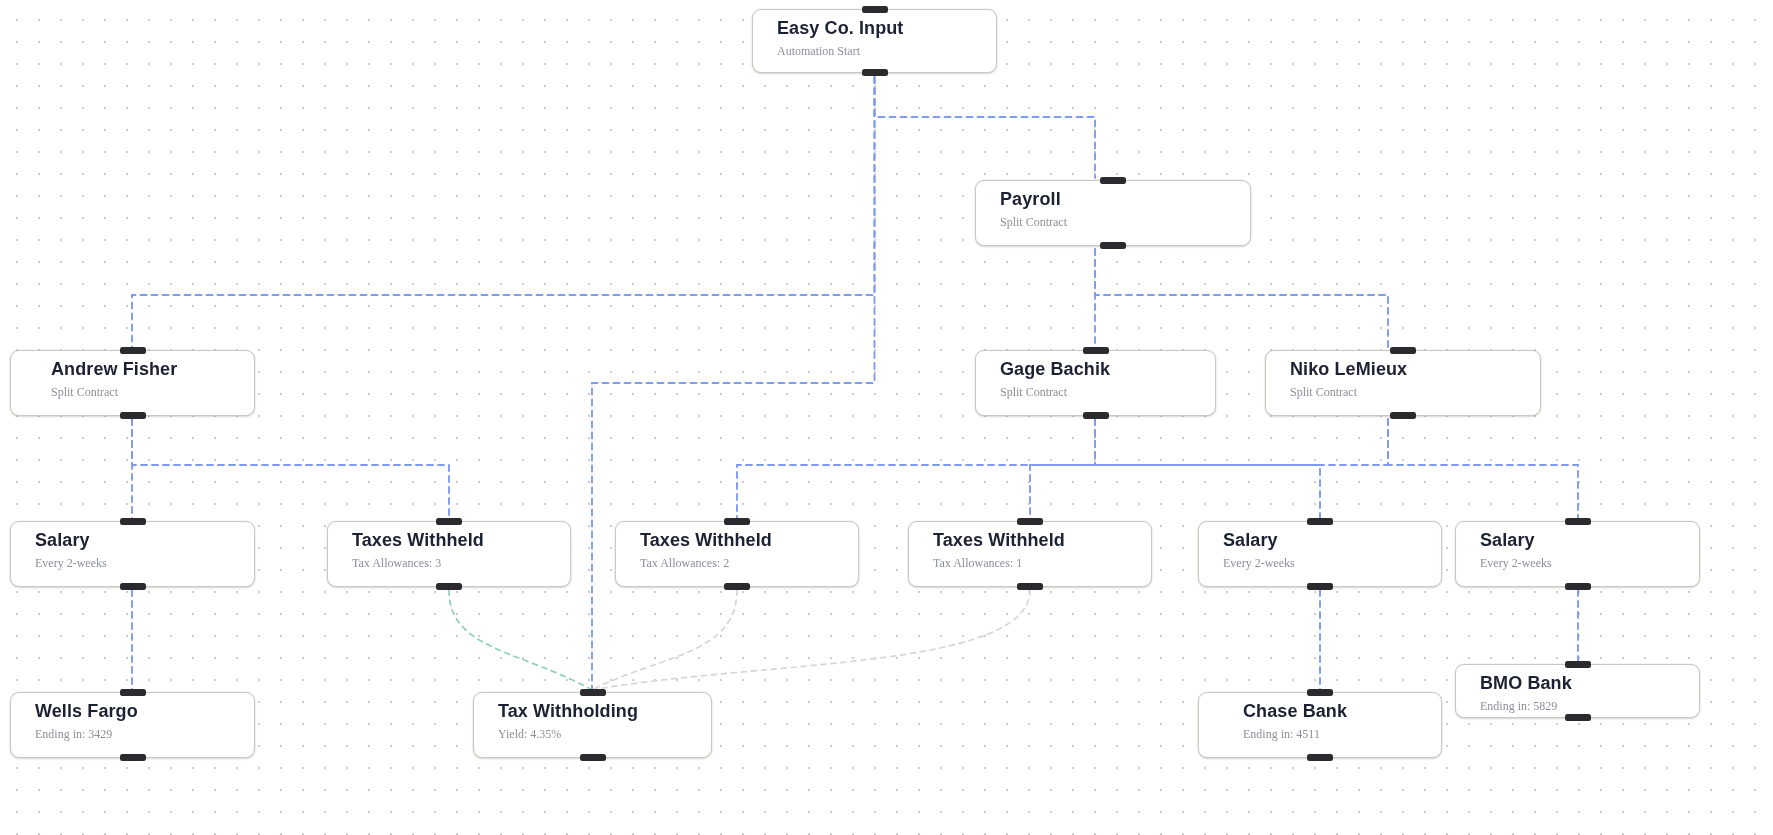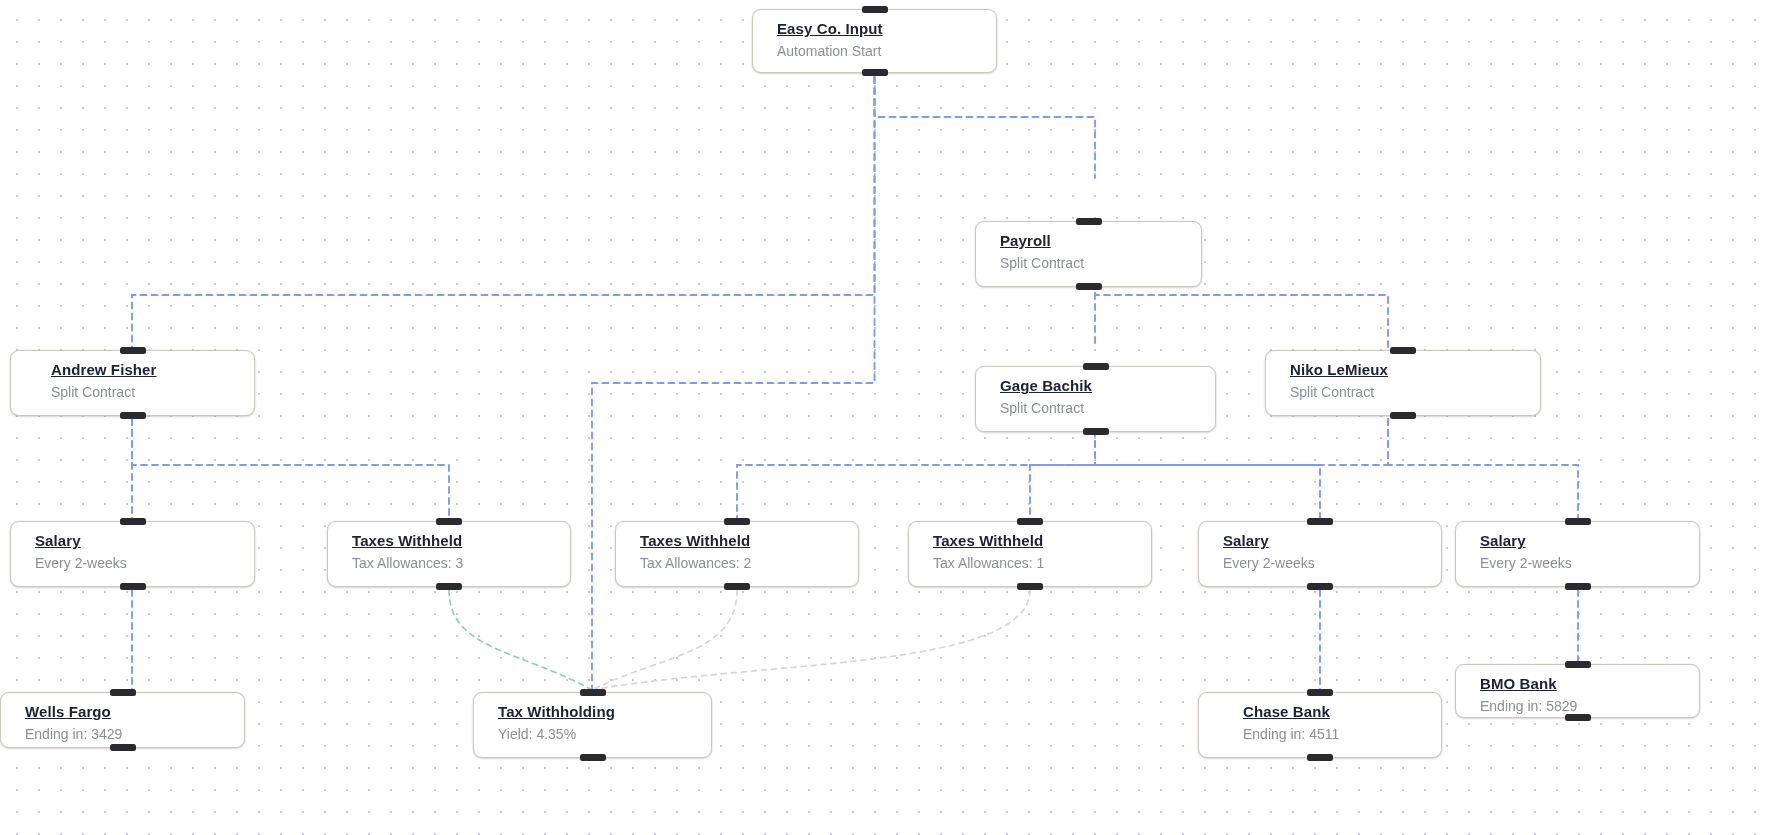--- a/index.html
+++ b/index.html
@@ -21,35 +21,35 @@
   .node{
     position:absolute;
     box-sizing:border-box;
     background:#ffffff;
     border:1.6px solid #cdc7c1;
     border-radius:9px;
     box-shadow:0 1px 2px rgba(90,80,70,.22), 0 0 0 .5px rgba(160,150,140,.12);
     padding:9px 0 0 24px;
   }
   .node .title{
-    font-size:15px;
+    font-size:18px;
     font-weight:700;
     color:#1c2233;
     letter-spacing:.1px;
     line-height:19px;
     white-space:nowrap;
-    text-decoration:underline;
   }
   .node .sub{
-    font-size:14px;
+    font-size:12px;
     font-weight:400;
     color:#8b8f98;
     line-height:19px;
     margin-top:4px;
     white-space:nowrap;
+    font-family:Liberation Serif, serif;
   }
   .handle{
     position:absolute;
     width:26px;height:7px;
     background:#2b2b2f;
     border-radius:2.5px;
     left:50%;
     transform:translateX(-50%);
   }
   .handle.top{top:-4px;}
@@ -82,33 +82,33 @@
       <path d="M 1320 590 L 1320 690" fill="none" stroke="#7f9bf0" stroke-width="1.9" stroke-dasharray="6 5" stroke-linecap="round"></path>
       <path d="M 1578 590 L 1578 690" fill="none" stroke="#7f9bf0" stroke-width="1.9" stroke-dasharray="6 5" stroke-linecap="round"></path>
     </svg>
   <div id="node-layer">
       <div class="node" style="left: 752px; top: 9px; width: 245px; height: 64px;">
         <div class="handle top"></div>
         <div class="handle bottom"></div>
         <div class="title">Easy Co. Input</div>
         <div class="sub">Automation Start</div>
       </div>
-      <div class="node" style="left: 975px; top: 180px; width: 227px; height: 66px; margin-top: 41px;">
+      <div class="node" style="left: 975px; top: 180px; width: 276px; height: 66px;">
         <div class="handle top"></div>
         <div class="handle bottom"></div>
         <div class="title">Payroll</div>
         <div class="sub">Split Contract</div>
       </div>
       <div class="node" style="left: 10px; top: 350px; width: 245px; height: 66px; padding-left: 40px;">
         <div class="handle top"></div>
         <div class="handle bottom"></div>
         <div class="title">Andrew Fisher</div>
         <div class="sub">Split Contract</div>
       </div>
-      <div class="node" style="left: 975px; top: 350px; width: 241px; height: 66px; margin-top: 16px;">
+      <div class="node" style="left: 975px; top: 350px; width: 241px; height: 66px;">
         <div class="handle top"></div>
         <div class="handle bottom"></div>
         <div class="title">Gage Bachik</div>
         <div class="sub">Split Contract</div>
       </div>
       <div class="node" style="left: 1265px; top: 350px; width: 276px; height: 66px;">
         <div class="handle top"></div>
         <div class="handle bottom"></div>
         <div class="title">Niko LeMieux</div>
         <div class="sub">Split Contract</div>
@@ -142,21 +142,21 @@
         <div class="handle bottom"></div>
         <div class="title">Salary</div>
         <div class="sub">Every 2-weeks</div>
       </div>
       <div class="node" style="left: 1455px; top: 521px; width: 245px; height: 66px;">
         <div class="handle top"></div>
         <div class="handle bottom"></div>
         <div class="title">Salary</div>
         <div class="sub">Every 2-weeks</div>
       </div>
-      <div class="node" style="left: 0; top: 692px; width: 245px; height: 56px;">
+      <div class="node" style="left: 10px; top: 692px; width: 245px; height: 66px;">
         <div class="handle top"></div>
         <div class="handle bottom"></div>
         <div class="title">Wells Fargo</div>
         <div class="sub">Ending in: 3429</div>
       </div>
       <div class="node" style="left: 473px; top: 692px; width: 239px; height: 66px;">
         <div class="handle top"></div>
         <div class="handle bottom"></div>
         <div class="title">Tax Withholding</div>
         <div class="sub">Yield: 4.35%</div>

